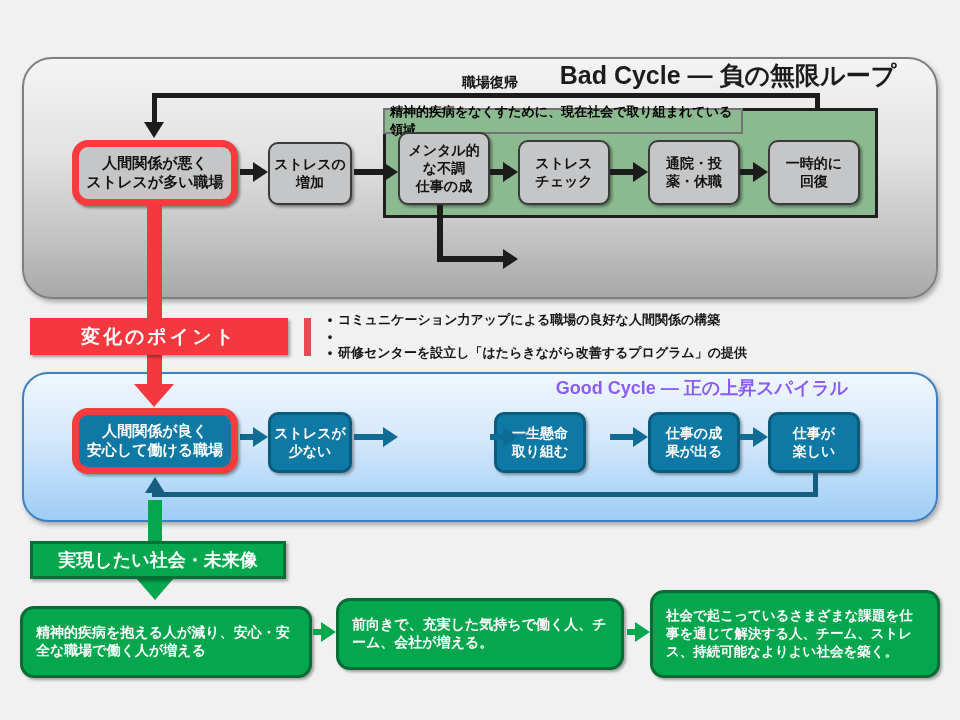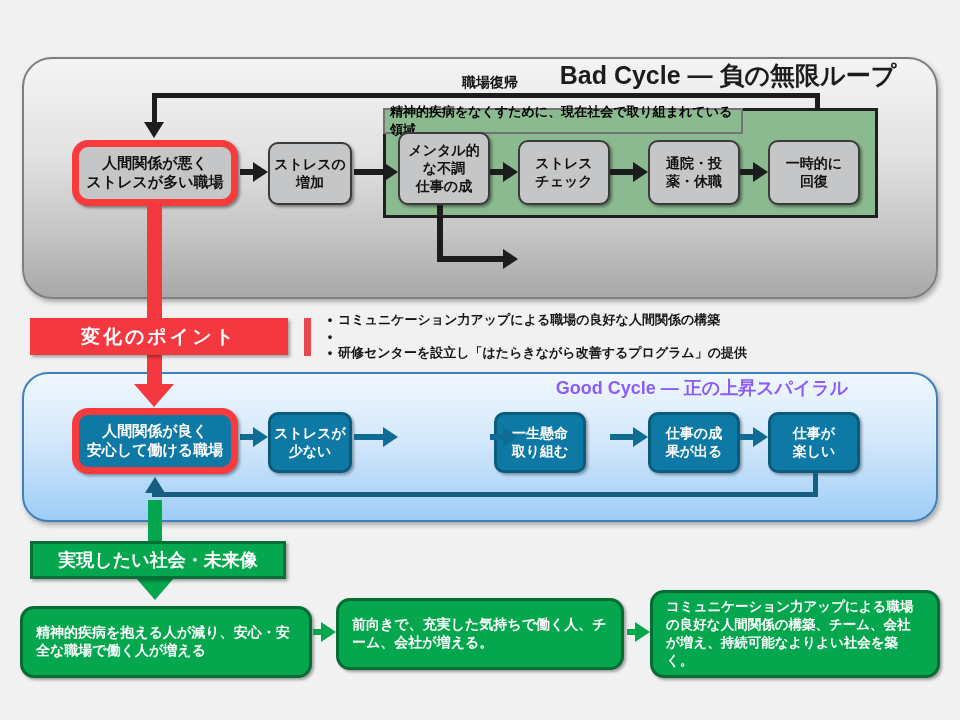--- a/index.html
+++ b/index.html
@@ -144,18 +144,18 @@
   <div class="abs" style="left:152px;top:492px;width:666px;height:5px;background:#155e80;"></div>
   <div class="abs tri" style="left:145px;top:477px;border-left:10px solid transparent;border-right:10px solid transparent;border-bottom:16px solid #155e80;"></div>
 
   <div class="abs" style="left:148px;top:500px;width:14px;height:79px;background:#04a64e;z-index:4;"></div>
   <div class="abs tri" style="left:136px;top:578px;border-left:19px solid transparent;border-right:19px solid transparent;border-top:22px solid #04a64e;z-index:4;"></div>
 
   <div class="abs future-label">実現したい社会・未来像</div>
 
   <div class="abs fgbox" style="left:20px;top:598px;width:292px;height:72px;font-size:14px;margin-top:8px;">精神的疾病を抱える人が減り、安心・安全な職場で働く人が増える</div>
   <div class="abs fgbox" style="left:336px;top:598px;width:288px;height:72px;font-size:14px;">前向きで、充実した気持ちで働く人、チーム、会社が増える。</div>
-  <div class="abs fgbox" style="left:650px;top:590px;width:290px;height:88px;font-size:13.5px;">コミュニケーション力アップによる職場の良好な人間関係の構築、チーム、会社が増え、持続可能なよりよい社会を築く。</div>
+  <div class="abs fgbox" style="left:650px;top:590px;width:290px;height:88px;font-size:13.5px;">社会で起こっているさまざまな課題を仕事を通じて解決する人、チーム、ストレス、持続可能なよりよい社会を築く。</div>
 
   <div class="abs flow" style="left:313px;top:629px;width:8px;color:#04a64e;"></div>
   <div class="abs flow" style="left:627px;top:629px;width:8px;color:#04a64e;"></div>
 
 </div>
 
 </body></html>

